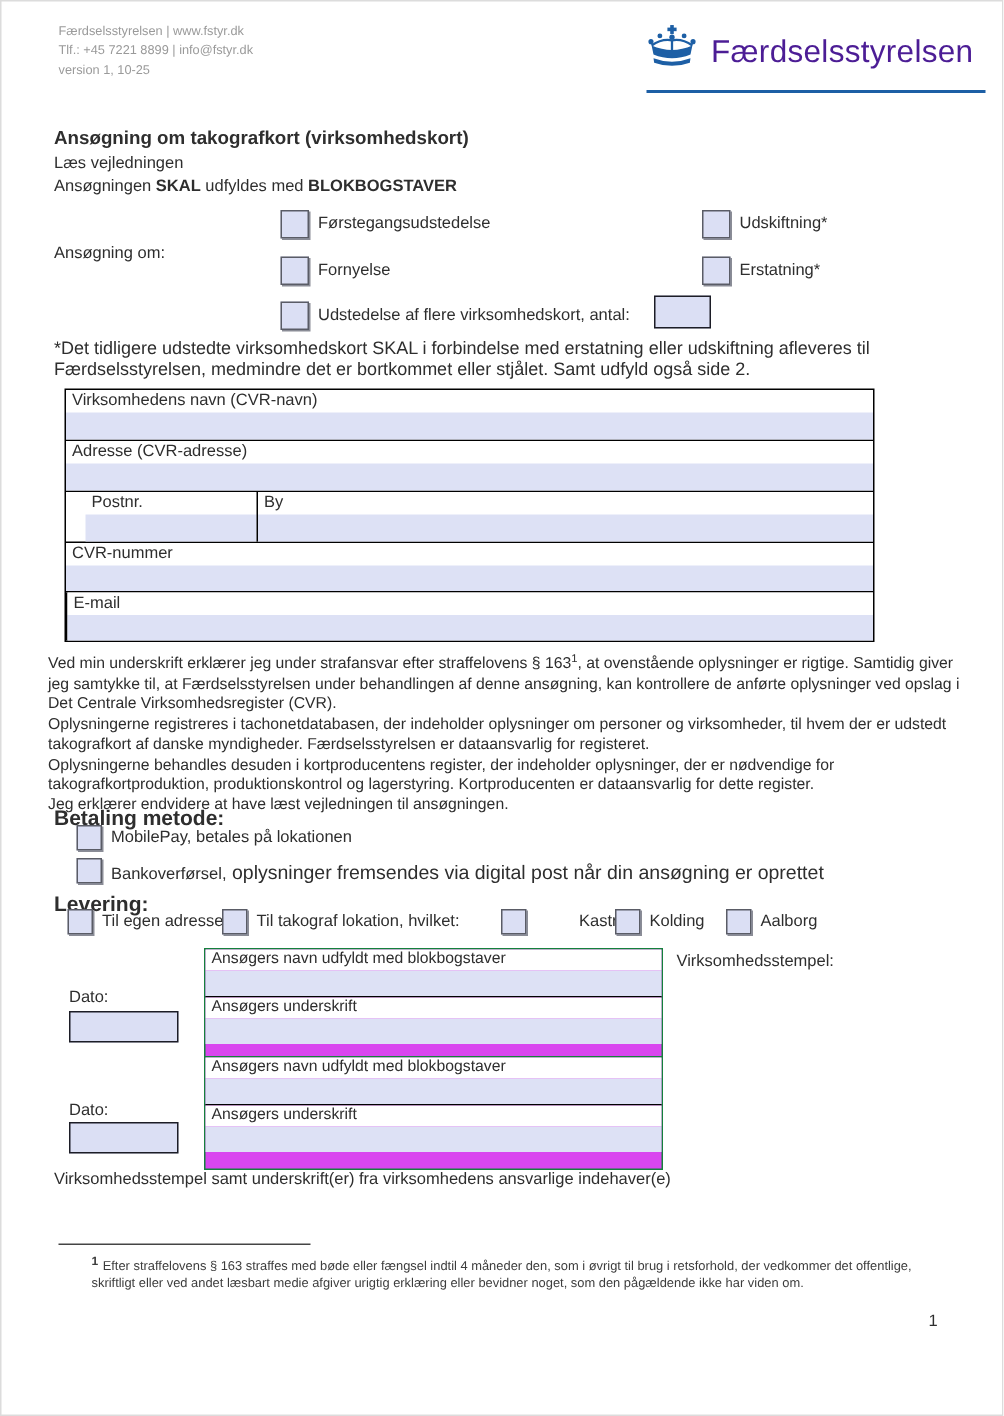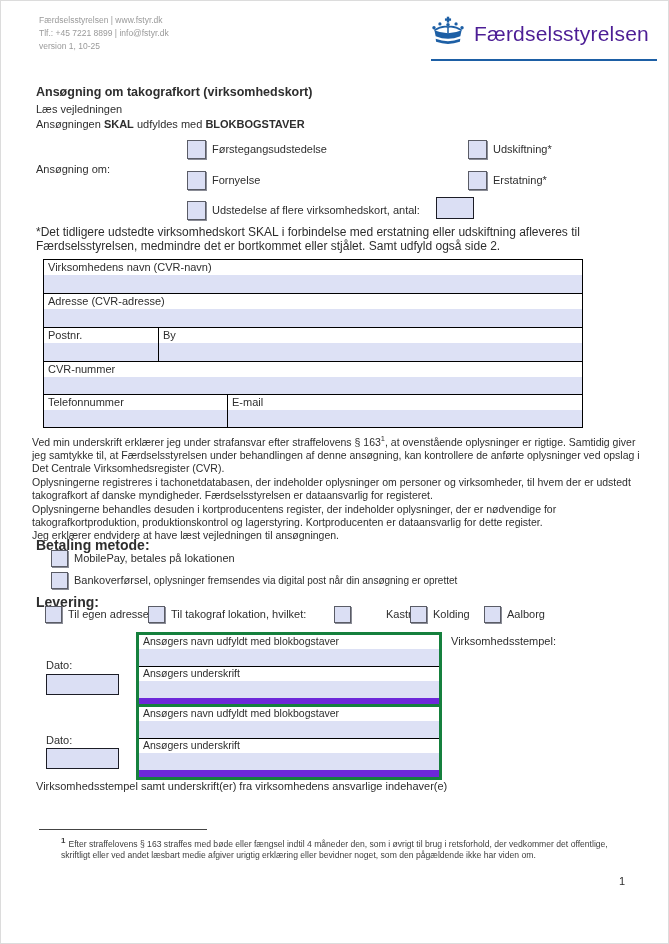--- a/index.html
+++ b/index.html
@@ -27,34 +27,34 @@
   .antal-input { position:absolute; left:435px; top:196px; width:38px; height:22px;
                  background:#dbdff4; border:1px solid #1c1d26; }
   
   .note { position:absolute; left:35px; top:224px; width:588px; font-size:12px; line-height:14px; }
   
   .ftable { position:absolute; left:42px; top:258px; width:540px; border:1px solid #000; }
   .frow { display:flex; border-bottom:1px solid #000;align-items:center; }
   .frow:last-child { border-bottom:none; }
   .fcell { flex:1; }
   .fcell.bordered { border-left:1px solid #000; }
-  .fcell.zip { flex:0 0 114px; }
+  .fcell.zip { flex:0 0 114px;margin-left:13px; }
   .fcell.phone { flex:0 0 183px; }
   .flabel { height:15px; padding:1px 4px 0 4px; font-size:11px; background:#fff; }
   .finput { height:17px; background:#dde1f5; cursor:text; }
   .finput.tall { height:18px; }
   
   .legal { position:absolute; left:31px; top:431px; width:608px; font-size:10.5px; line-height:13.4px; }
   .legal p { margin:0; }
   sup { font-size:7.5px; vertical-align:super; }
   
   .heading { position:absolute; font-size:14px; font-weight:bold; }
-  .small-note { font-size:10px; }
-  
-  .sig-box { position:absolute; left:135px; width:306px; height:76px; border:3px solid #15803d; background:#6d28d9; }
+  .small-note { font-size:13px; }
+  
+  .sig-box { position:absolute; left:135px; width:306px; height:76px; border:1px solid #15803d; background:#d946ef; }
   .sig-sec { height:31px; }
   .sig-sec + .sig-sec { border-top:1px solid #000; }
   .sig-label { height:14px; padding:0 4px; font-size:10.5px; background:#fff; white-space:nowrap; }
   .sig-input { height:17px; background:#dde1f5; cursor:text; }
   .date-input { position:absolute; left:45px; width:73px; height:21px; background:#dbdff4; border:1px solid #1c1d26; }
   
   .foot-sep { position:absolute; left:38px; top:828px; width:168px; border-top:1px solid #444; }
   .footnote { position:absolute; left:60px; top:834px; width:560px; font-size:8.6px; line-height:11.5px; color:#3d3d3d; }
   .footnote sup { font-weight:bold; font-size:8px; margin-right:3px; }
   .page-num { position:absolute; left:618px; top:874px; font-size:11px; }
@@ -139,24 +139,20 @@
         <div class="finput tall"></div>
       </div>
     </div>
     <div class="frow">
       <div class="fcell">
         <div class="flabel">CVR-nummer</div>
         <div class="finput"></div>
       </div>
     </div>
     <div class="frow">
-      <div class="fcell phone">
-        <div class="flabel">Telefonnummer</div>
-        <div class="finput"></div>
-      </div>
       <div class="fcell bordered">
         <div class="flabel">E-mail</div>
         <div class="finput"></div>
       </div>
     </div>
   </div>
 
   <div class="legal">
     <p><span>Ved min underskrift erklærer jeg under strafansvar efter straffelovens § 163</span><sup>1</sup><span>, at ovenstående oplysninger er rigtige. Samtidig giver jeg samtykke til, at Færdselsstyrelsen under behandlingen af denne ansøgning, kan kontrollere de anførte oplysninger ved opslag i Det Centrale Virksomhedsregister (CVR).</span></p>
     <p>Oplysningerne registreres i tachonetdatabasen, der indeholder oplysninger om personer og virksomheder, til hvem der er udstedt takografkort af danske myndigheder. Færdselsstyrelsen er dataansvarlig for registeret.</p>

